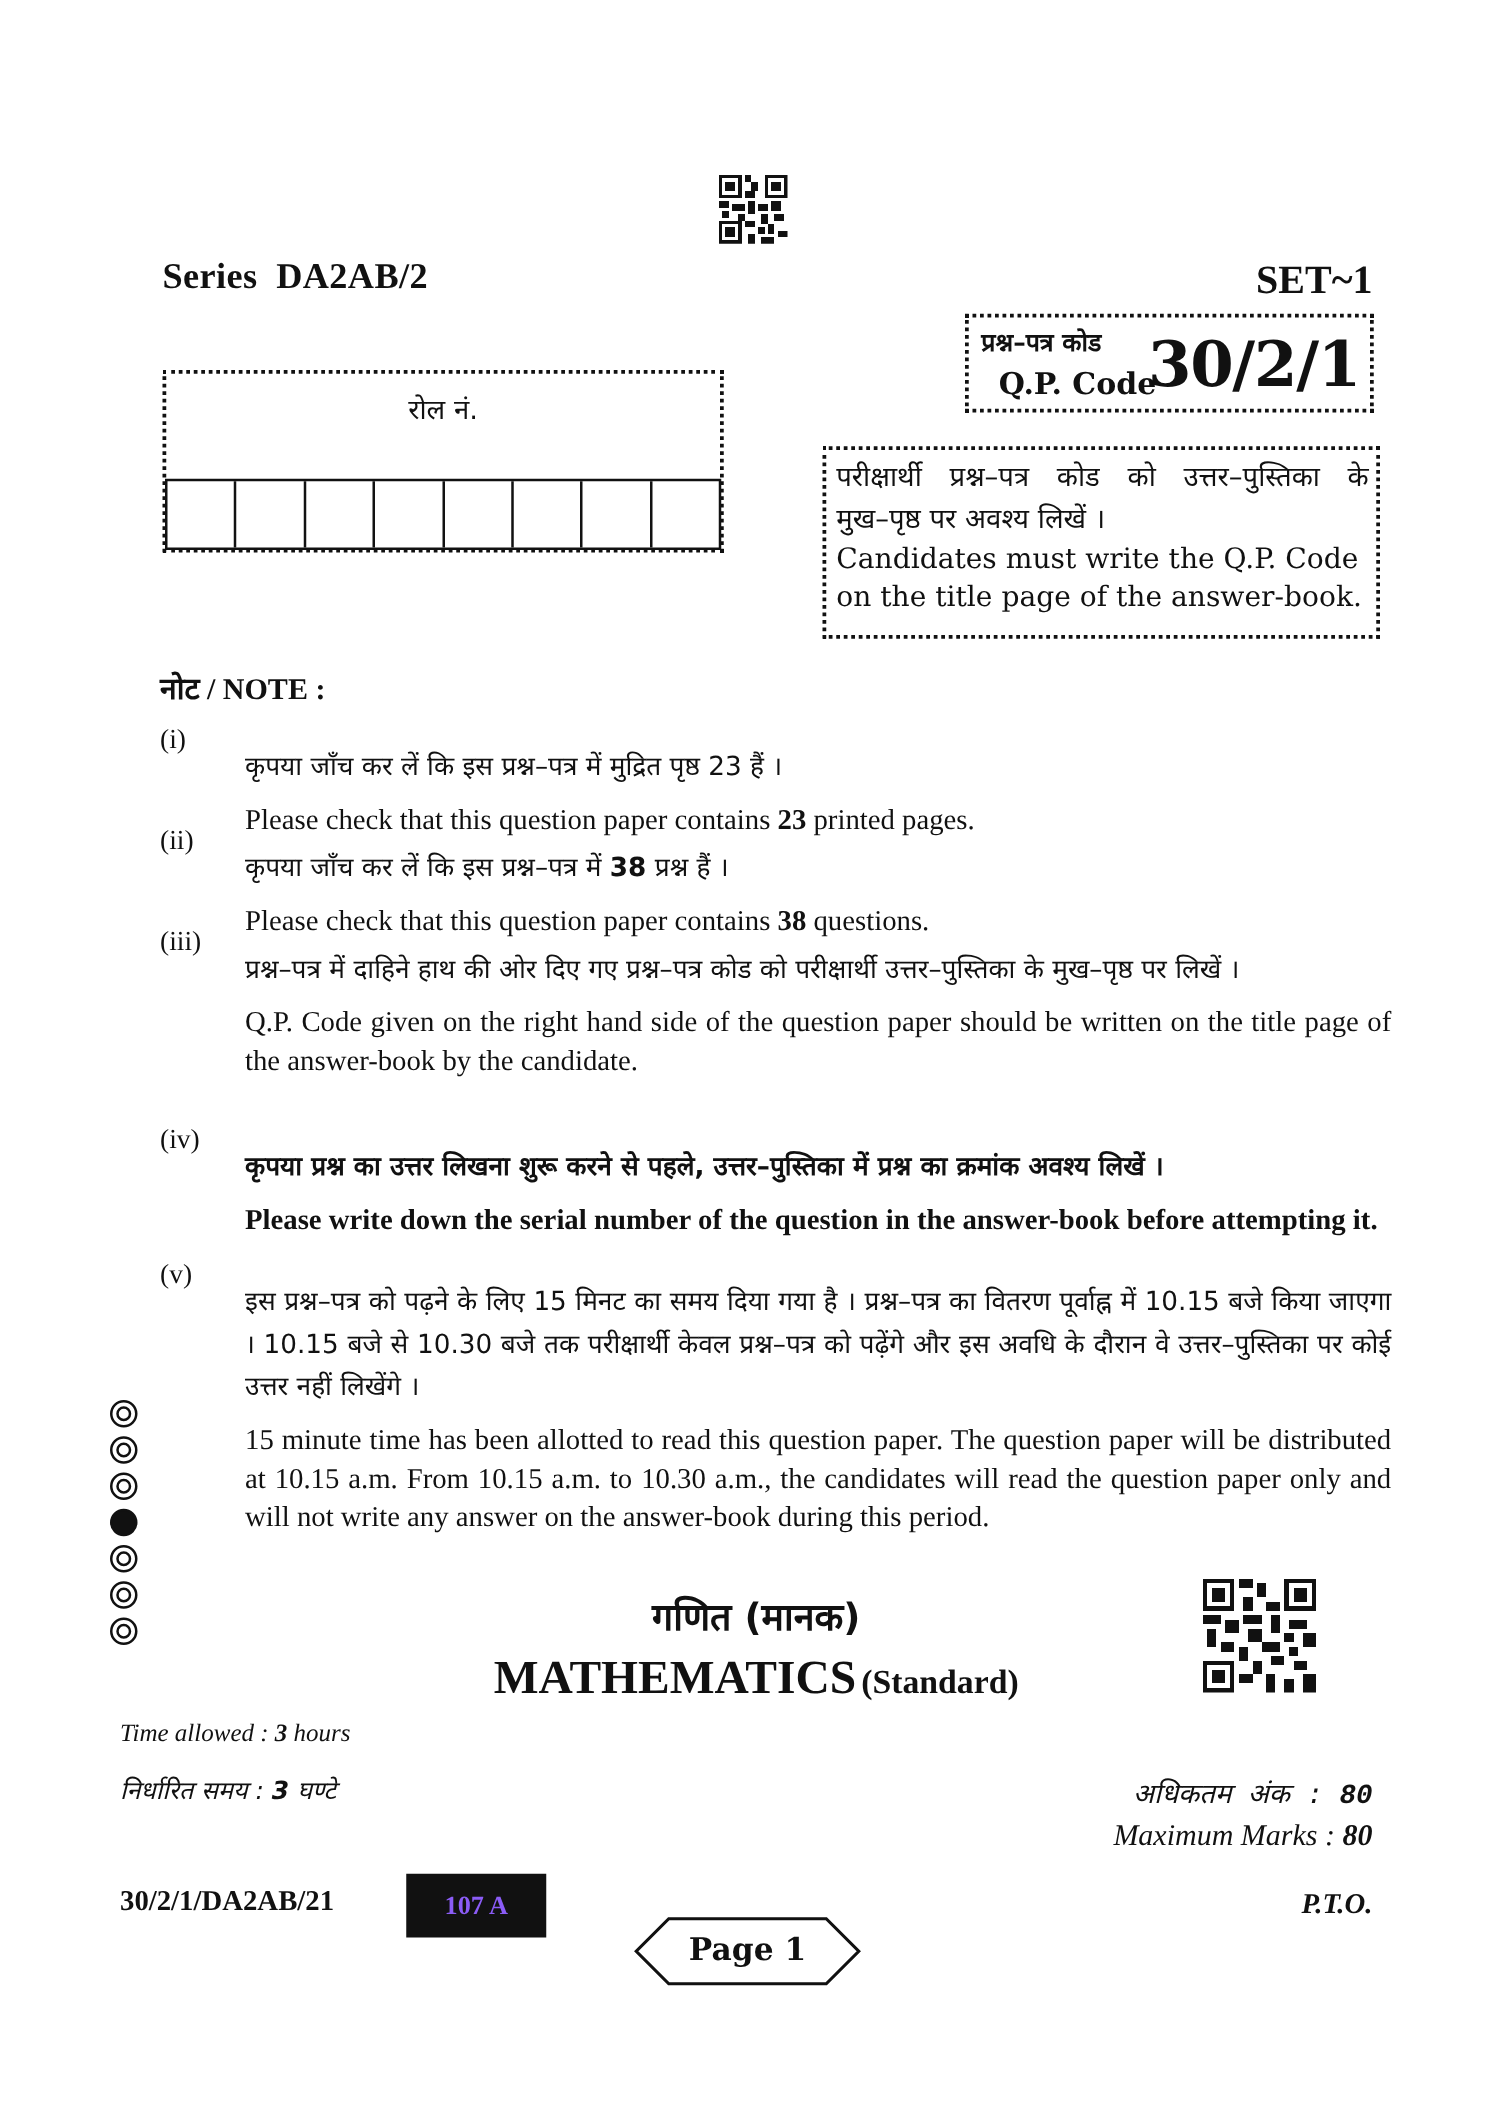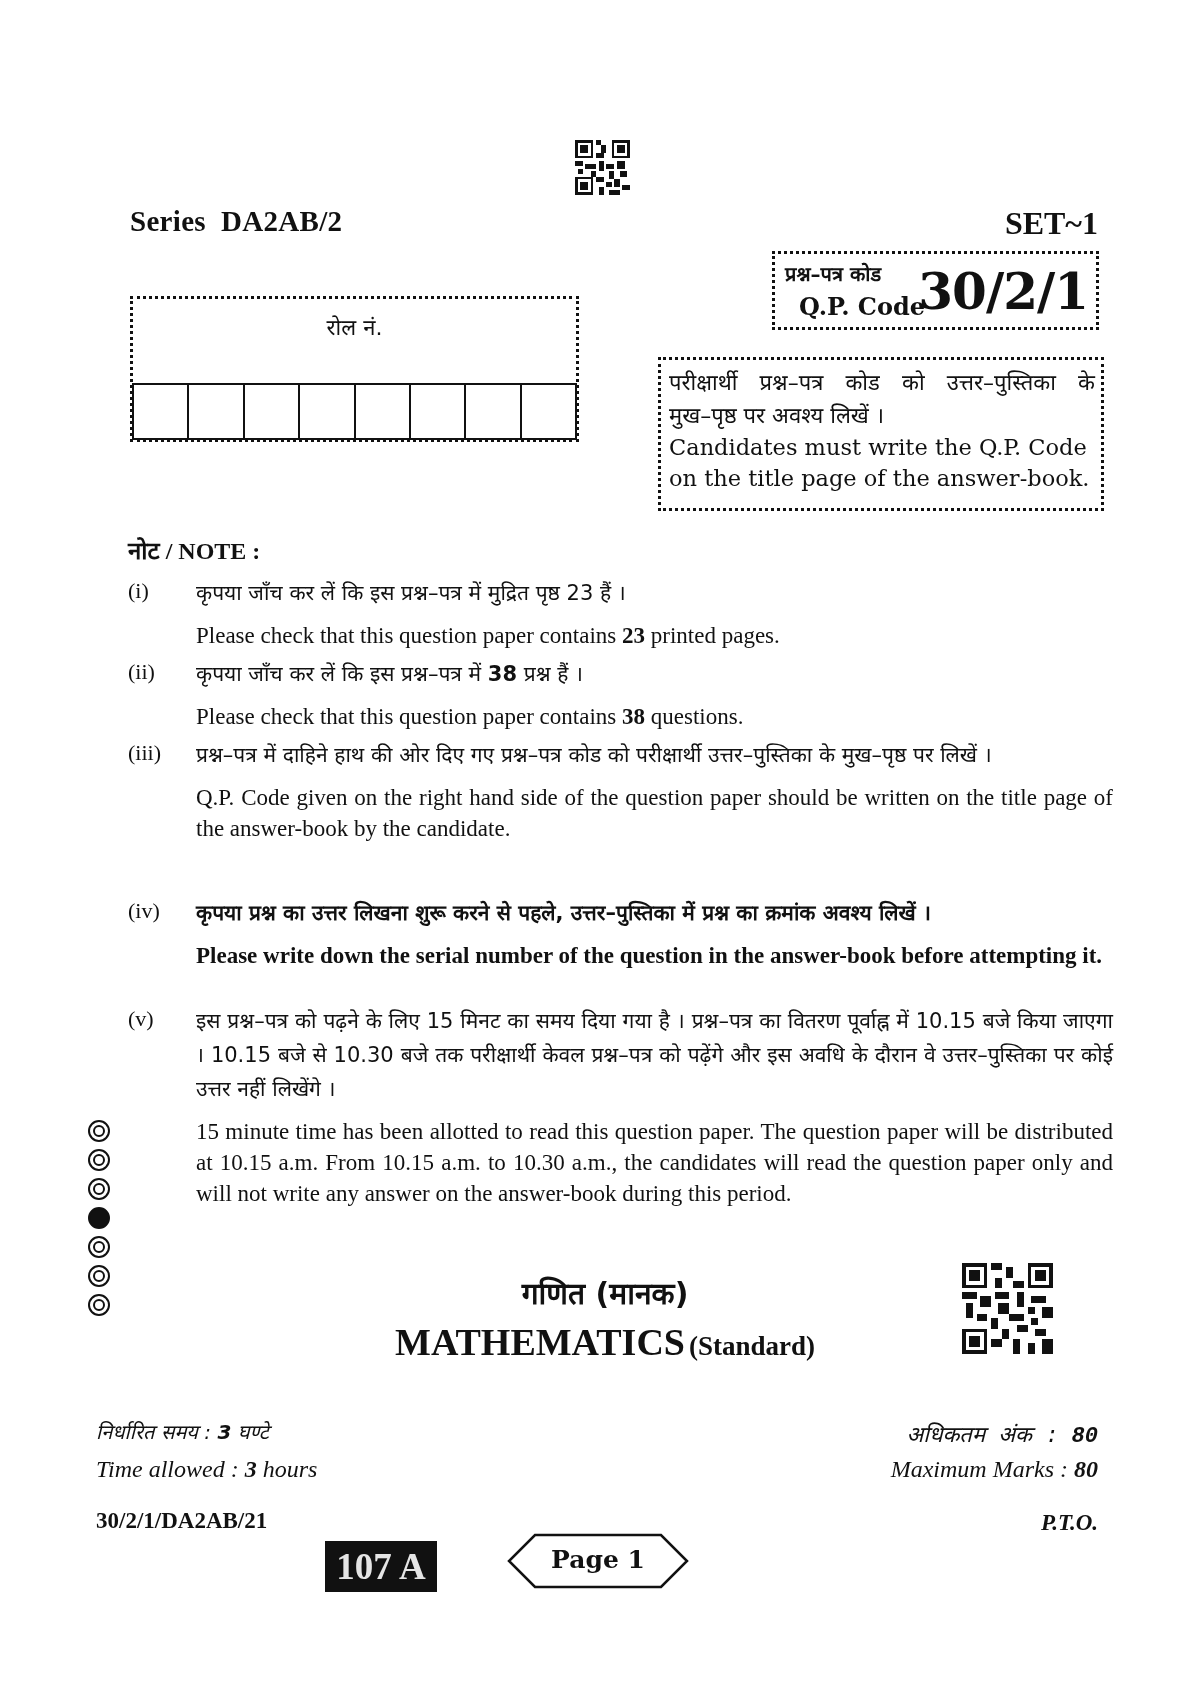--- a/index.html
+++ b/index.html
@@ -26,47 +26,47 @@
   .roll-cell:last-child { border-right: none; }
 
   .instbox { left: 658px; top: 357px; width: 446px; height: 154px; border: 3px dotted #111; box-sizing: border-box; padding: 6px 6px 0 8px; }
   .inst-hi { font-size: 22px; line-height: 33px; font-family: "DejaVu Sans", sans-serif; text-align: justify; text-align-last: justify; }
   .inst-hi2 { font-size: 22px; line-height: 33px; font-family: "DejaVu Sans", sans-serif; }
   .inst-en { font-size: 22.5px; line-height: 31px; font-family: "DejaVu Serif", serif; white-space: nowrap; }
 
   .note-head { left: 128px; top: 533px; font-size: 24px; font-weight: bold; font-family: "Liberation Serif", serif; }
   .note-item { position: absolute; left: 128px; width: 985px; }
   .num { position: absolute; left: 0; font-size: 22px; font-family: "Liberation Serif", serif; }
-  .txt { margin-left: 68px; }
+  .txt { margin-left: 68px; margin-top: 20px; }
   .hi { font-size: 21px; line-height: 34px; font-family: "DejaVu Sans", sans-serif; }
   .en { font-size: 23px; line-height: 31px; font-family: "Liberation Serif", serif; }
   .en.just { text-align: justify; }
   .bold { font-weight: bold; }
   .gap { height: 10px; }
 
   .rings { left: 84px; top: 1120px; width: 32px; }
   .ring { width: 22px; height: 22px; border-radius: 50%; border: 2.5px solid #111; box-sizing: border-box; margin: 0 0 7px 4px; position: relative; background: #fff; }
   .ring::before { content: ""; position: absolute; left: 2.5px; top: 2.5px; width: 12px; height: 12px; border-radius: 50%; border: 2px solid #111; box-sizing: border-box; }
   .ring::after { content: ""; position: absolute; left: 6.5px; top: 6.5px; width: 4px; height: 4px; border-radius: 50%; background: #fff; }
   .ring.filled { background: #111; }
   .ring.filled::before { display: none; }
   .ring.filled::after { display: none; }
 
   .sub-hi { left: 0; width: 1190px; top: 1272px; text-align: center; font-size: 30px; font-weight: bold; font-family: "DejaVu Sans", sans-serif; padding-left: 20px; box-sizing: border-box; }
   .sub-en { left: 0; width: 1190px; top: 1320px; text-align: center; padding-left: 20px; box-sizing: border-box; font-family: "Liberation Serif", serif; font-weight: bold; }
   .sub-en .big { font-size: 38px; }
   .sub-en .small { font-size: 27px; }
 
   .time-hi { left: 96px; top: 1418px; font-size: 20px; font-style: italic; font-family: "DejaVu Sans", sans-serif; }
-  .time-en { left: 96px; top: 1456px; font-size: 24px; font-style: italic; font-family: "Liberation Serif", serif; text-align: right; }
+  .time-en { left: 96px; top: 1376px; font-size: 20px; font-style: italic; font-family: "Liberation Serif", serif; text-align: right; }
   .marks-hi { right: 92px; top: 1418px; font-size: 22px; font-style: italic; font-family: Liberation Mono, monospace; }
   .marks-en { right: 92px; top: 1456px; font-size: 24px; font-style: italic; font-family: "Liberation Serif", serif; }
 
   .footer-code { left: 96px; top: 1508px; font-size: 23px; font-weight: bold; font-family: "Liberation Serif", serif; }
-  .badge { left: 325px; top: 1499px; width: 112px; height: 51px; background: #111; color: #e5e5e5; font-size: 37px; font-weight: bold; font-family: "Liberation Serif", serif; text-align: center; line-height: 51px; margin-top: 42px; }
+  .badge { left: 325px; top: 1499px; width: 112px; height: 51px; background: #111; color: #8b5cf6; font-size: 21px; font-weight: bold; font-family: "Liberation Serif", serif; text-align: center; line-height: 51px; }
   .pagehex { left: 507px; top: 1533px; width: 182px; height: 72px; }
   .pagehex svg { position: absolute; left: 0; top: 0; width: 182px; height: 56px; }
   .pagehex span { position: absolute; left: 0; right: 0; top: 12px; text-align: center; font-size: 25px; font-weight: bold; font-family: "DejaVu Serif", serif; }
   .pto { right: 92px; top: 1510px; font-size: 23px; font-weight: bold; font-style: italic; font-family: "Liberation Serif", serif; }
 </style>
 </head>
 <body>
 
 <div class="qr" style="left:575px; top:140px; width:55px; height:55px;">
   <svg viewBox="0 0 21 21" shape-rendering="crispEdges">

